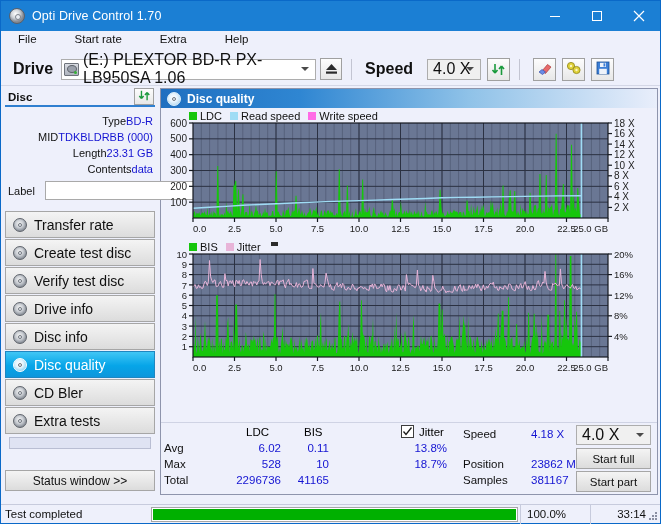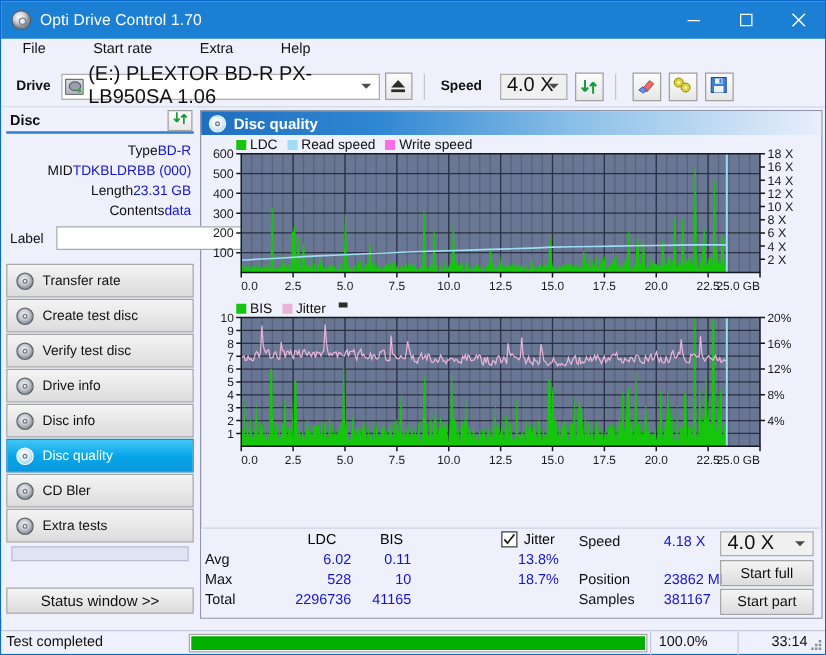--- a/index.html
+++ b/index.html
@@ -53,21 +53,21 @@
     font-size: 11.5px; color:#101010;gap:20px;
   }
   .menu-item { padding: 2px 9px; }
 
   
   .toolbar {
     height: 33px; background:#eef0fb;
     display:flex; align-items:center; padding: 0 6px;
     border-bottom: 1px solid #d4d7e6;
   }
-  .tb-label { font-weight: bold; font-size: 11px; color:#101010; margin: 0 8px 0 6px; }
+  .tb-label { font-weight: bold; font-size: 16px; color:#101010; margin: 0 8px 0 6px; }
   .combo {
     height: 21px; background:#fff; border:1px solid #adadad;
     display:flex; align-items:center; position:relative;
     font-size: 16px; color:#101010;
   }
   .combo.drive { width: 255px; padding-left: 2px; }
   .combo .drv-ico {
     width:15px;height:13px;flex:none;margin-right:4px;position:relative;
     background: linear-gradient(#d9dce2,#aeb3bd);
     border:1px solid #6d727a; border-radius:1px;
@@ -135,21 +135,21 @@
     border:1px solid #8f8a32; position:relative;
   }
   .disc-glyph::after{content:"";position:absolute;left:5px;top:5px;width:4px;height:4px;border-radius:50%;background:#fafad8;border:1px solid #9a9540;}
 
   .navlist { margin: 10px 4px 0 4px; }
   .nav-btn {
     height: 27px; margin-bottom: 1px;
     background: linear-gradient(#f4f4f4, #dcdcdc);
     border:1px solid #a6a6a6;
     display:flex; align-items:center; gap:7px; padding-left:7px;
-    font-size:11px; color:#101010;
+    font-size:14px; color:#101010;
   }
   .nav-btn.active {
     background: linear-gradient(#41c6f5, #06a5e8 55%, #0d96dc);
     border:1px solid #1f86c0; color:#ffffff;
   }
   .nav-ico { width:14px;height:14px;flex:none;position:relative; }
   .nav-ico .d {
     position:absolute;inset:0;border-radius:50%;
     background: radial-gradient(circle at 45% 40%, #f6f6f6 0%, #c8ccd2 40%, #8e949d 70%, #70757d 100%);
     border:1px solid #5f646c;

